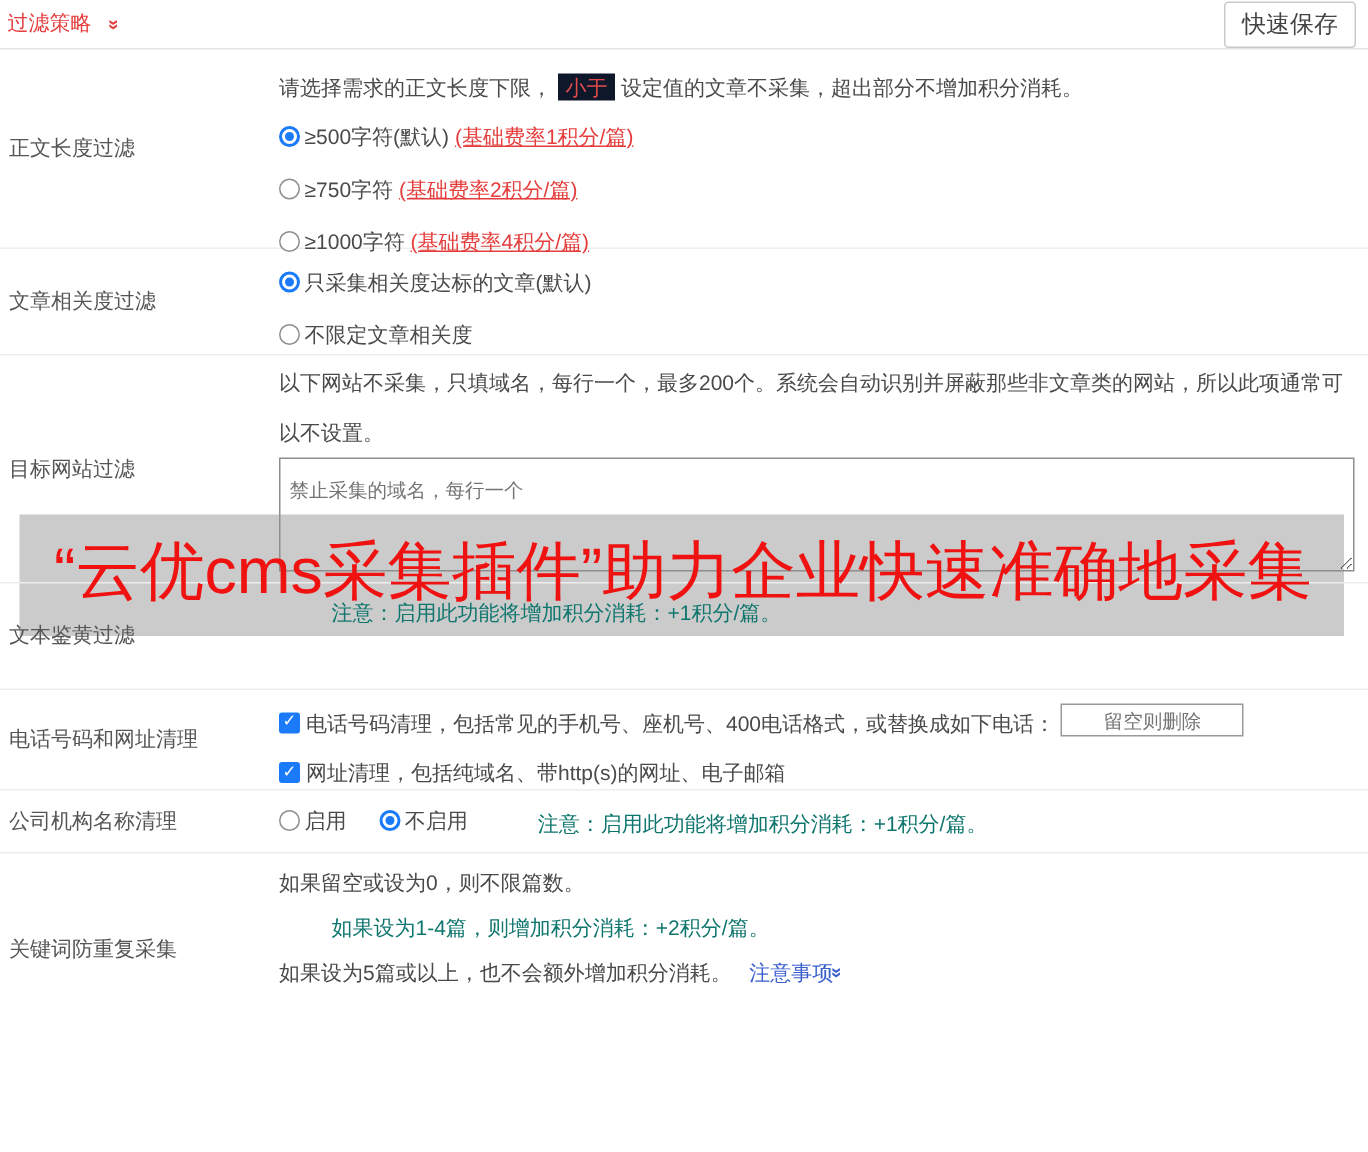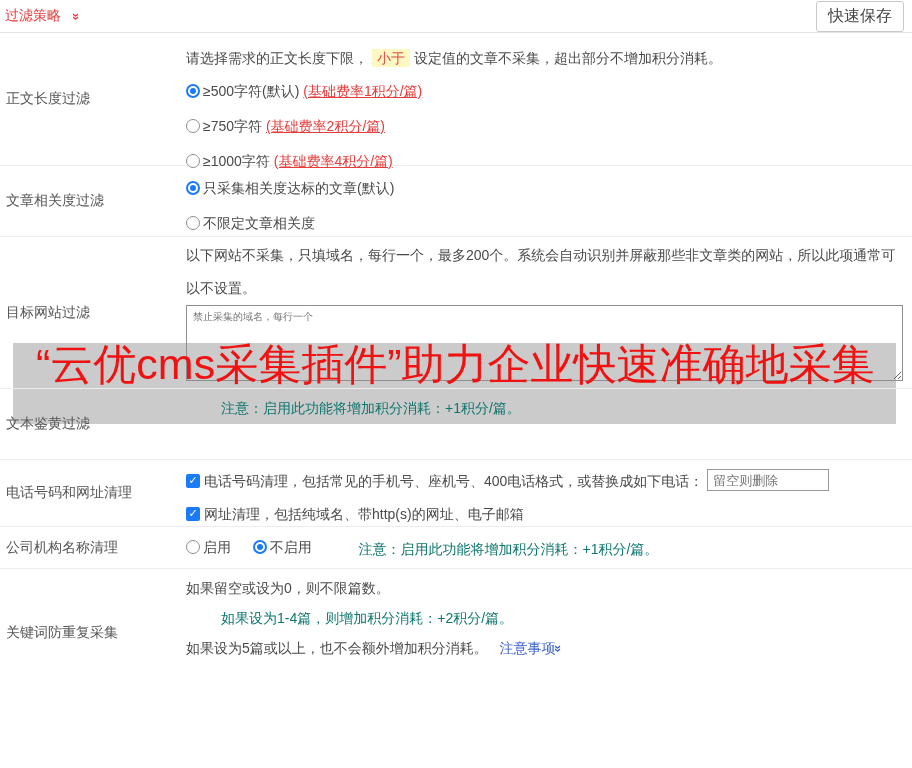--- a/index.html
+++ b/index.html
@@ -52,21 +52,21 @@
   .r5 .row-content { padding-top:9px; }
   .r6 .row-content { padding-top:9px; }
   .r7 .row-content { padding-top:10px; }
   .r8 .row-content { padding-top:9px; }
   .line { line-height:20px; margin-bottom:13px; white-space:nowrap; }
   .r8 .line { margin-bottom:10px; }
   
   .red { color:#0f766e;margin-left:35px; }
   .red-u { color:#e53c3c; text-decoration:underline; }
   .hl {
-    color:#e14b4b; background:#fef9c3;
+    color:#e14b4b; background:#0f172a;
     padding:1px 5px; margin:0 4px;
   }
   .link { color:#3a5fcd; cursor:pointer; }
   
   .opt { display:inline-flex; align-items:center; cursor:pointer; }
   .radio {
     width:14px; height:14px; border-radius:50%;
     border:1px solid #8f8f8f; background:#fff;
     display:inline-block; margin-right:3px; flex:0 0 auto;
     position:relative;
@@ -81,43 +81,43 @@
     background:#1a7af8; color:#fff;
     display:inline-flex; align-items:center; justify-content:center;
     font-size:11px; line-height:1; margin-right:4px; flex:0 0 auto;
   }
   .gap { display:inline-block; width:14px; }
   
   .site-desc { width:717px; line-height:33px; white-space:normal; margin:0; }
   .site-textarea {
     display:block; width:717px; height:76px;
     border:1px solid #8e8e8e; background:transparent;
-    font-family:inherit; font-size:10px; color:#444;
-    padding:4px 6px; resize:both;
+    font-family:inherit; font-size:13px; color:#444;
+    padding:12px 6px; resize:both;
   }
   
   .phone-input {
     width:122px; height:22px; border:1px solid #9a9a9a;
     font-family:inherit; font-size:13px; color:#444;
-    padding:0 5px; vertical-align:middle; margin-left:4px;
+    padding:0 5px; vertical-align:middle; margin-left:4px;text-align:center;
   }
   .count-input {
     width:24px; height:20px; border:1px solid #9a9a9a;
     font-family:inherit; font-size:13px; color:#444;
     text-align:center; vertical-align:middle; margin:0 4px;
   }
   
   .wm-band {
     position:absolute; z-index:-1;
     left:13px; top:343px; width:883px; height:81px;
     background:#cbcbcb;
   }
   .wm-text {
     position:absolute; z-index:5;
-    left:36px; top:336px;
+    left:36px; top:352px;
     font-size:43px; font-weight:500; color:#f01111;
     white-space:nowrap; letter-spacing:0;
     pointer-events:none;
   }
 </style>
 </head>
 <body>
 
 <div class="page">
 

